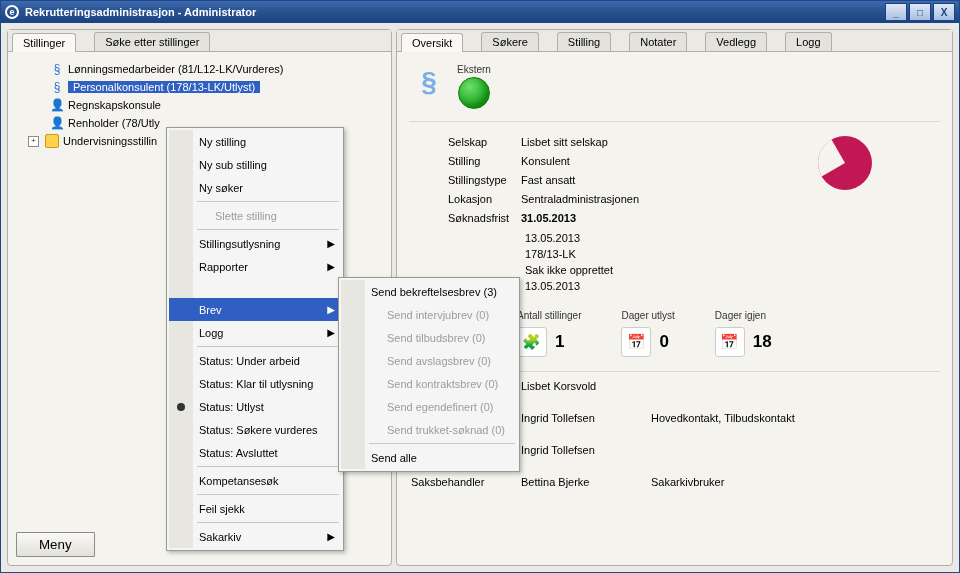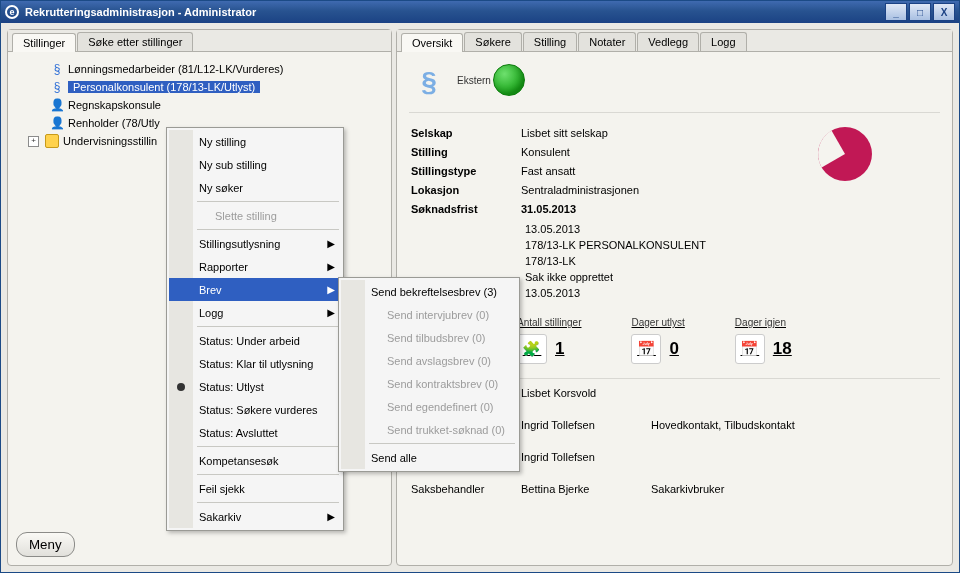--- a/index.html
+++ b/index.html
@@ -5,64 +5,64 @@
 html,body{margin:0;padding:0;font-family:Tahoma,Verdana,sans-serif;font-size:11px;color:#000;background:#e9e8e5;}
 .window{width:960px;height:573px;border:1px solid #1b4a86;box-sizing:border-box;display:flex;flex-direction:column;background:#eae9e4;}
 .titlebar{height:22px;background:linear-gradient(#3f6ab0,#285390 45%,#1b4284);color:#fff;display:flex;align-items:center;padding:0 4px;font-weight:bold;font-size:11px;}
 .titlebar .app-icon{width:14px;height:14px;border:2px solid #fff;border-radius:50%;display:flex;align-items:center;justify-content:center;margin-right:6px;box-sizing:border-box;font-size:9px;color:#fff;}
 .titlebar .win-controls{margin-left:auto;display:flex;gap:2px;}
 .titlebar .win-btn{width:20px;height:16px;background:linear-gradient(#dfe8f6,#a9c0e2);border:1px solid #1b4284;display:flex;align-items:center;justify-content:center;font-size:10px;color:#1b4284;font-weight:bold;}
 .content{flex:1;display:flex;gap:4px;padding:6px;box-sizing:border-box;}
 .panel{background:#f4f3ee;border:1px solid #b0afa9;border-radius:4px;box-sizing:border-box;display:flex;flex-direction:column;}
 .left-panel{width:385px;position:relative;}
 .right-panel{flex:1;}
-.tabbar{display:flex;padding:2px 4px 0 4px;gap:1px;border-bottom:1px solid #b0afa9;background:#eae9e4;}
+.tabbar{display:flex;padding:2px 4px 0 4px;gap:18px;border-bottom:1px solid #b0afa9;background:#eae9e4;}
 .tab{padding:3px 10px;border:1px solid #b0afa9;border-bottom:none;border-radius:3px 3px 0 0;background:#e3e2dd;cursor:pointer;}
 .tab.active{background:#f9f8f4;font-weight:normal;position:relative;top:1px;}
 .tree{flex:1;padding:8px 2px 8px 6px;overflow:hidden;}
 .tree-row{display:flex;align-items:center;height:18px;padding-left:14px;white-space:nowrap;}
 .tree-row.child{padding-left:34px;}
 .tree-row .exp{width:9px;height:9px;border:1px solid #8b8b8b;margin-right:4px;display:inline-flex;align-items:center;justify-content:center;font-size:8px;line-height:8px;color:#333;background:#fff;}
 .tree-row .ticon{width:14px;height:14px;margin:0 4px 0 2px;display:inline-block;text-align:center;font-size:12px;line-height:14px;}
 .tree-row.selected span.label{background:#2f5fc1;color:#fff;padding:0 5px;}
 .ticon.blue{color:#2f6fd6;}
 .ticon.person{color:#2476c4;}
 .ticon.undervis{color:#2aa73c;width:12px;height:12px;border-radius:2px;background:#ffd24d;border:1px solid #c79a1a;font-size:9px;line-height:12px;color:#c79a1a;}
 .bottom-bar{display:flex;padding:10px 8px 8px 8px;}
-.btn{padding:4px 12px;border:1px solid #8b8b88;border-radius:11px;background:linear-gradient(#faf9f5,#e1e0db);cursor:pointer;}
+.btn{padding:4px 22px;border:1px solid #8b8b88;border-radius:1px;background:linear-gradient(#faf9f5,#e1e0db);cursor:pointer;}
 .context-menu{position:absolute;top:97px;left:158px;width:172px;background:#f5f5f5;border:1px solid #9a9a95;box-shadow:2px 2px 4px rgba(0,0,0,.25);z-index:20;padding:2px;}
 .context-menu .bar{position:absolute;top:2px;left:2px;bottom:2px;width:24px;background:#e7e6e1;}
 .mitem{position:relative;height:23px;display:flex;align-items:center;padding-left:30px;padding-right:6px;}
-.mitem.hover{background:#2f5fc1;color:#fff;}
+.mitem.hover{background:#2f5fc1;color:#fff;margin-top:20px;}
 .mitem.disabled{color:#9c9c9c;margin-left:16px;}
 .mitem .arrow{margin-left:auto;font-size:10px;}
 .msep{height:1px;background:#c8c8c3;margin:2px 2px 2px 28px;}
 .mitem .dot{position:absolute;left:8px;width:8px;height:8px;border-radius:50%;background:#333;}
 .submenu{position:absolute;top:247px;left:330px;width:176px;background:#f5f5f5;border:1px solid #9a9a95;box-shadow:2px 2px 4px rgba(0,0,0,.25);z-index:21;padding:2px;}
 .submenu .bar{position:absolute;top:2px;left:2px;bottom:2px;width:24px;background:#e7e6e1;}
 .overview-head{display:flex;align-items:flex-start;padding:12px 14px 8px 14px;}
 .overview-head .meta{flex:1;}
 .overview-head .label-sm{font-size:10px;color:#555;}
 .overview-head .title-lg{font-size:15px;font-weight:bold;padding-top:4px;}
 .ov-icon{width:36px;height:36px;margin-right:10px;display:flex;align-items:center;justify-content:center;color:#7baee4;font-size:28px;font-weight:bold;}
 .hr{height:1px;background:#d9d8d3;margin:4px 12px;}
 .info-grid{padding:10px 14px 4px 14px;display:grid;grid-template-columns:110px 1fr 120px;row-gap:7px;align-items:center;font-size:11px;}
-.info-grid .k{font-weight:bold;}
+.info-grid .k{font-weight:normal;margin-left:37px;}
 .pie{position:relative;width:54px;height:54px;border-radius:50%;background:#c11855;align-self:start;grid-row:span 5;}
 .pie::before{content:"";position:absolute;left:0;top:0;width:27px;height:27px;background:#f5f4ef;border-top-left-radius:54px;transform-origin:bottom right;transform:rotate(-30deg);}
 .list-rows{padding:2px 14px 6px 14px;}
 .list-rows div{padding:2px 0;}
-.stats{display:flex;gap:50px;padding:10px 14px 10px 120px;text-decoration:underline;}
+.stats{display:flex;gap:40px;padding:10px 14px 10px 120px;}
 .stat{display:flex;flex-direction:column;gap:6px;}
 .stat .sl{font-size:10px;color:#333;}
 .stat .sv{display:flex;align-items:center;gap:8px;}
 .stat .sv .num{font-size:17px;font-weight:bold;}
 .stat .ic{width:28px;height:28px;border:1px solid #ccc;border-radius:3px;display:flex;align-items:center;justify-content:center;background:#fff;font-size:15px;}
 .handlers{padding:4px 14px;display:grid;grid-template-columns:110px 130px 220px;row-gap:20px;}
-.ext-badge{display:flex;flex-direction:row;align-items:center;gap:2px;color:#333;font-size:10px;}
+.ext-badge{display:flex;flex-direction:column;align-items:center;gap:2px;color:#333;font-size:10px;}
 .globe{width:30px;height:30px;border-radius:50%;background:radial-gradient(circle at 35% 30%, #6ee06e, #17a317 70%);border:1px solid #0b7a0b;box-shadow:inset -3px -3px 6px rgba(0,0,0,.2);}
 </style>
 </head>
 <body>
 
 <div class="window">
 
   <div class="titlebar">
     <span class="app-icon">e</span>
     <span>Rekrutteringsadministrasjon - Administrator</span>
@@ -236,21 +236,20 @@
 
         <div class="k">Lokasjon</div>
         <div>Sentraladministrasjonen</div>
 
         <div class="k">Søknadsfrist</div>
         <div style="font-weight:bold">31.05.2013</div>
       </div>
 
       <div class="list-rows" style="padding-left:128px">
         <div>13.05.2013</div>
-        <div>178/13-LK PERSONALKONSULENT</div>
         <div>178/13-LK</div>
         <div>Sak ikke opprettet</div>
         <div>13.05.2013</div>
       </div>
 
       <div class="stats">
         <div class="stat">
           <span class="sl">Antall stillinger</span>
           <span class="sv">
               <span class="ic">🧩</span>

